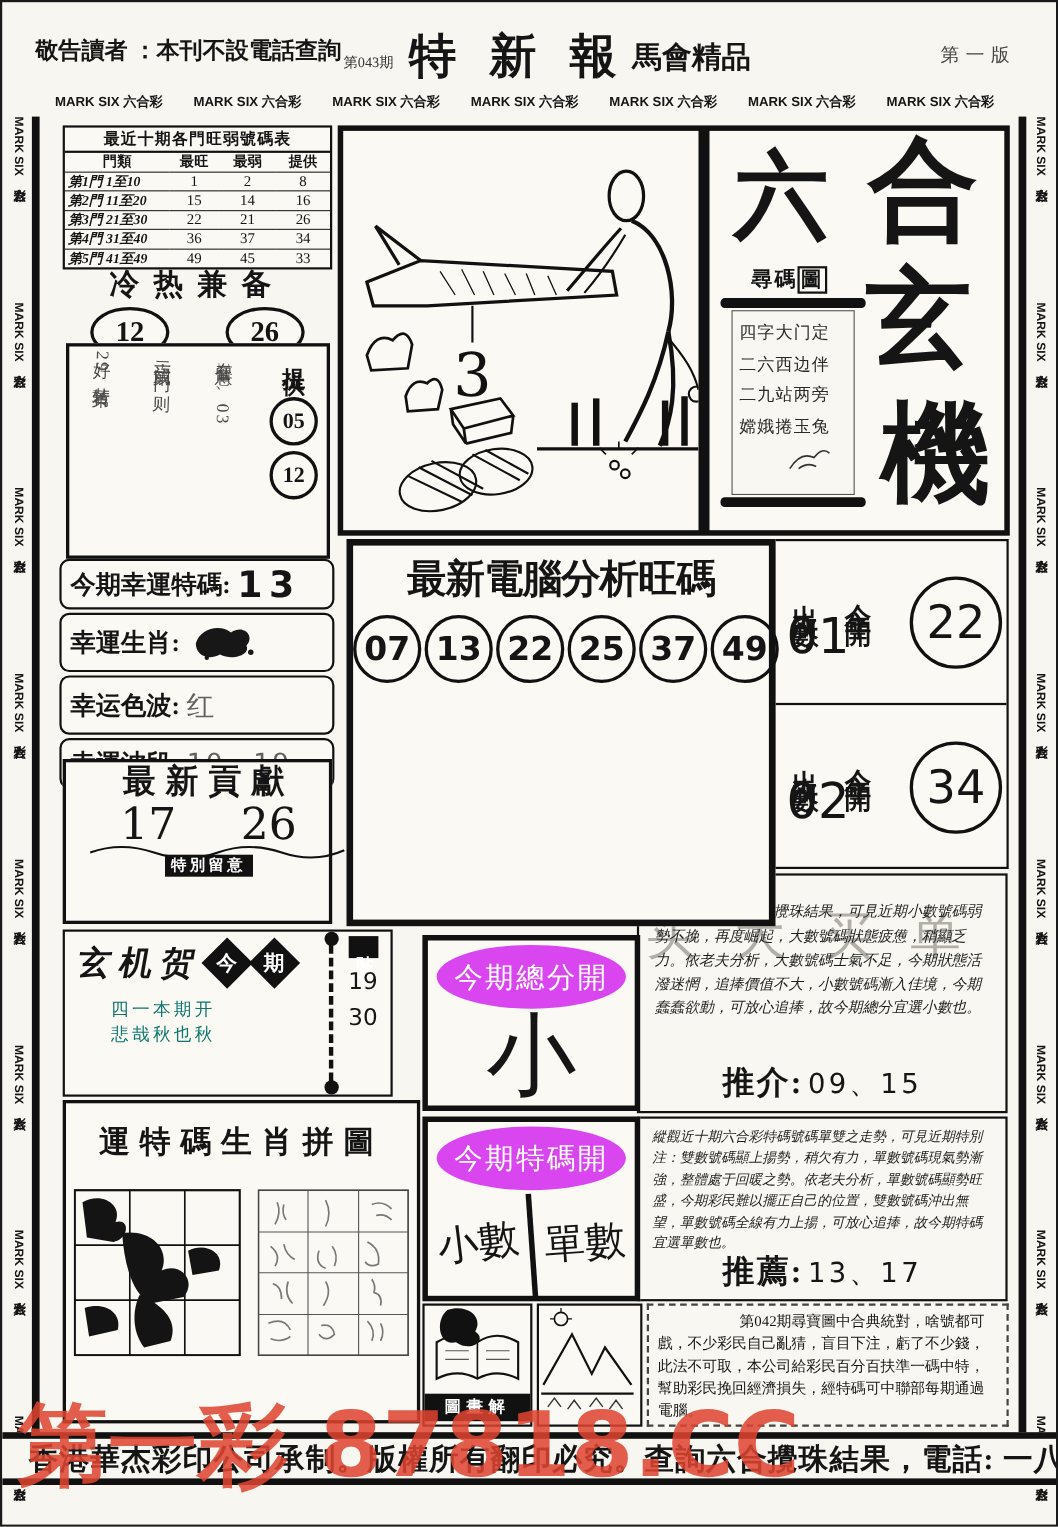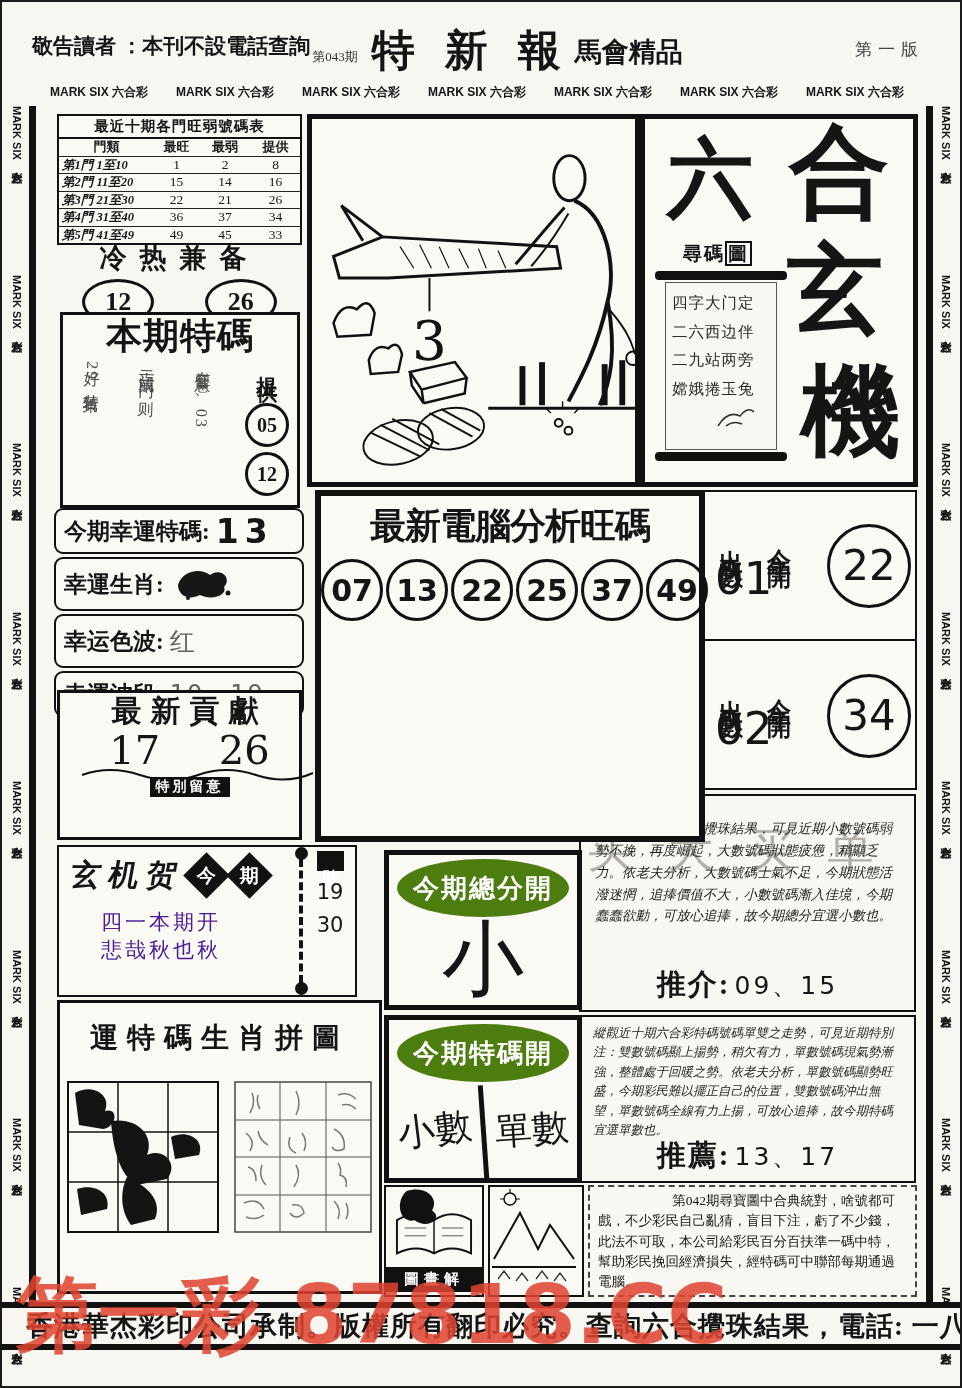--- a/index.html
+++ b/index.html
@@ -64,21 +64,21 @@
               margin:-4px auto 0;width:fit-content;position:relative;}
 
   
   .mys{left:55px;top:843px;width:300px;height:152px;border:2px solid #111;background:#faf9f4;display:flex;}
   .mys-left{flex:1;padding:8px 4px 0 12px;}
   .mys-title{display:flex;align-items:center;}
   .script{font-size:30px;font-weight:900;transform:skewX(-10deg);letter-spacing:8px;white-space:nowrap;}
   .diamond{width:33px;height:33px;background:#111;transform:rotate(45deg);display:flex;align-items:center;
            justify-content:center;margin:0 5px;flex:none;}
   .diamond span{transform:rotate(-45deg);color:#fff;font-size:19px;font-weight:bold;}
-  .poem{margin-top:12px;font-size:21px;color:#4c1d95;line-height:1.35;padding-left:30px;letter-spacing:3px;}
+  .poem{margin-top:12px;font-size:16px;color:#0f766e;line-height:1.35;padding-left:30px;letter-spacing:3px;}
   .mys-div{width:0;border-left:4px dashed #111;margin:12px 2px;position:relative;}
   .mys-div::before,.mys-div::after{content:"";position:absolute;left:-8px;width:13px;height:13px;background:#111;border-radius:50%;}
   .mys-div::before{top:-12px;} .mys-div::after{bottom:-12px;}
   .mys-right{width:50px;display:flex;flex-direction:column;align-items:center;padding-top:4px;}
   .tip-box{background:#111;color:#fff;writing-mode:vertical-rl;font-size:16px;font-weight:bold;padding:5px 3px;letter-spacing:5px;}
   .tip-num{font-size:21px;margin-top:9px;font-family:"DejaVu Sans",sans-serif;}
 
   
   .puz{left:55px;top:998px;width:325px;height:294px;border:3px solid #111;background:#faf9f4;}
   .puz-title{font-size:28px;font-weight:900;letter-spacing:9px;text-align:center;margin-top:16px;white-space:nowrap;}
@@ -112,22 +112,22 @@
   .count-cell.first{border-bottom:2px solid #111;}
   .count-left{display:flex;flex-direction:column;width:116px;}
   .count-labels{display:flex;gap:16px;}
   .count-labels span{writing-mode:vertical-rl;font-size:24px;font-weight:900;letter-spacing:8px;}
   .count-code{font-size:45px;font-family:"DejaVu Sans",sans-serif;line-height:1;margin-top:2px;}
   .count-num{width:78px;height:78px;border:3px solid #111;border-radius:50%;display:flex;align-items:center;
              justify-content:center;font-size:42px;font-family:"DejaVu Sans",sans-serif;flex:none;}
 
   
   .topen{left:382px;top:848px;width:198px;height:160px;border:5px solid #111;background:#faf9f4;text-align:center;z-index:6;}
-  .ellipse{background:#4d7c0f;color:#fff;border-radius:50%;width:172px;height:58px;display:flex;align-items:center;
-           justify-content:center;font-size:26px;font-weight:bold;letter-spacing:2px;margin:4px auto 0;}
+  .ellipse{background:#d946ef;color:#fff;border-radius:50%;width:172px;height:58px;display:flex;align-items:center;
+           justify-content:center;font-size:26px;font-weight:normal;letter-spacing:2px;margin:4px auto 0;}
   .topen-val{font-size:82px;line-height:1;margin-top:2px;}
   .sopen{left:382px;top:1013px;width:198px;height:168px;border:5px solid #111;background:#faf9f4;z-index:6;}
   .so-cells{display:flex;height:96px;}
   .so-cell{flex:1;display:flex;align-items:center;justify-content:center;font-size:37px;transform:rotate(-7deg);}
   .so-cell+.so-cell{border-left:5px solid #111;transform:rotate(-4deg);}
 
   
   .bbuy{left:577px;top:792px;width:337px;height:218px;border:2px solid #111;background:#f8f7f1;z-index:1;}
   .bb-watermark{position:absolute;top:24px;left:0;right:0;text-align:center;font-size:46px;letter-spacing:34px;
                 color:#96928a;opacity:.7;white-space:nowrap;z-index:0;}
@@ -234,21 +234,20 @@
 
   <div class="abs cold">
     <div class="cold-title">冷热兼备</div>
     <div class="ovals">
       <div class="oval">12</div>
       <div class="oval">26</div>
     </div>
   </div>
 
   <div class="abs sbox">
-    <div class="sbox-title">本期特碼</div>
     <div class="sbox-row">
       <span class="vnote">好29若转第</span>
       <span class="vnote">二门或第一门，则</span>
       <span class="vnote">在留意 14、03</span>
       <div class="provide">
         <span class="provide-label">提供：</span>
         <div class="pcircle">05</div>
         <div class="pcircle">12</div>
       </div>
     </div>

